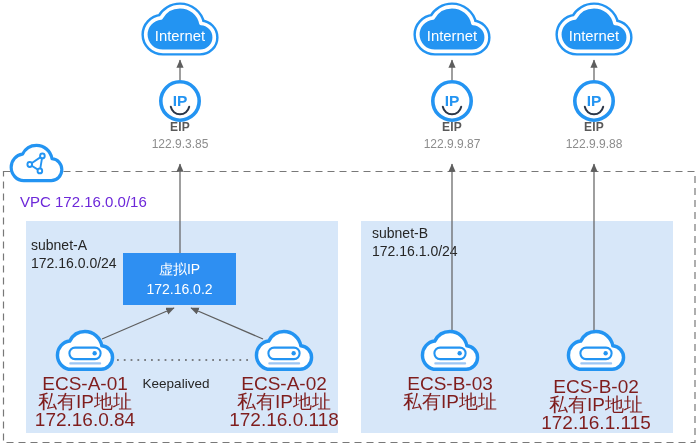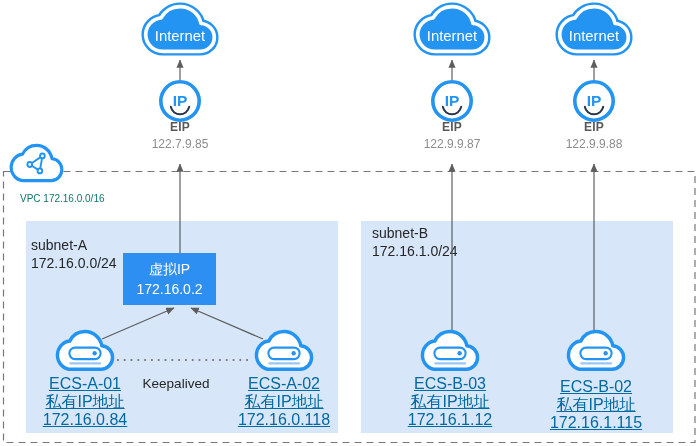--- a/index.html
+++ b/index.html
@@ -6,22 +6,22 @@
   #stage{position:relative;width:699px;height:446px;background:#fff;overflow:hidden;
          font-family:"Liberation Sans",sans-serif;}
   .abs{position:absolute;}
   .ctr{text-align:center;}
   .eip-label{width:100px;font-size:12px;font-weight:bold;color:#595959;letter-spacing:.3px;}
   .eip-addr{width:100px;font-size:12px;color:#8c8c8c;}
   .subnet{background:#d7e7f9;}
   .subnet-label{font-size:14px;line-height:18px;color:#262626;}
   .vip-box{background:#2e8ff2;color:#fff;font-size:14px;line-height:20px;
            display:flex;flex-direction:column;align-items:center;justify-content:center;}
-  .ecs-label{width:124px;font-size:16px;line-height:18px;color:#0369a1;text-decoration:underline;}
-  .vpc-label{font-size:10px;color:#0f766e;}
+  .ecs-label{width:124px;font-size:19px;line-height:18px;color:#7f1d1d;}
+  .vpc-label{font-size:15px;color:#6d28d9;}
   .keepalived{width:120px;font-size:13.5px;color:#262626;}
   svg{display:block;}
   #connector-layer{pointer-events:none;}
 </style>
 </head>
 <body>
 
 <div id="stage">
 
   <div class="abs subnet" style="left:26px;top:221px;width:312px;height:212px;"></div>
@@ -31,46 +31,45 @@
     <div>subnet-A</div>
     <div>172.16.0.0/24</div>
   </div>
   <div class="abs subnet-label" style="left:372px;top:224px;">
     <div>subnet-B</div>
     <div>172.16.1.0/24</div>
   </div>
 
   <div class="abs vpc-label" style="left:20px;top:193px;">VPC 172.16.0.0/16</div>
 
-  <div class="abs vip-box" style="left:123px;top:253px;width:93px;height:52px;">
+  <div class="abs vip-box" style="left:123px;top:253px;width:113px;height:52px;">
     <div>虚拟IP</div>
     <div>172.16.0.2</div>
   </div>
 
   <div class="abs ctr eip-label" style="left:130px;top:120px;">EIP</div>
-  <div class="abs ctr eip-addr" style="left:130px;top:137px;">122.7.9.85</div>
+  <div class="abs ctr eip-addr" style="left:130px;top:137px;">122.9.3.85</div>
   <div class="abs ctr eip-label" style="left:402px;top:120px;">EIP</div>
   <div class="abs ctr eip-addr" style="left:402px;top:137px;">122.9.9.87</div>
   <div class="abs ctr eip-label" style="left:544px;top:120px;">EIP</div>
   <div class="abs ctr eip-addr" style="left:544px;top:137px;">122.9.9.88</div>
 
   <div class="abs ctr ecs-label" style="left:23px;top:375px;">
     <div>ECS-A-01</div>
     <div>私有IP地址</div>
     <div>172.16.0.84</div>
   </div>
   <div class="abs ctr ecs-label" style="left:222px;top:375px;">
     <div>ECS-A-02</div>
     <div>私有IP地址</div>
     <div>172.16.0.118</div>
   </div>
   <div class="abs ctr ecs-label" style="left:388px;top:375px;">
     <div>ECS-B-03</div>
     <div>私有IP地址</div>
-    <div>172.16.1.12</div>
   </div>
   <div class="abs ctr ecs-label" style="left:534px;top:378px;">
     <div>ECS-B-02</div>
     <div>私有IP地址</div>
     <div>172.16.1.115</div>
   </div>
 
   <div class="abs ctr keepalived" style="left:116px;top:376px;">Keepalived</div>
 
   <svg id="connector-layer" class="abs" style="left:0;top:0;" width="699" height="446" viewBox="0 0 699 446">

